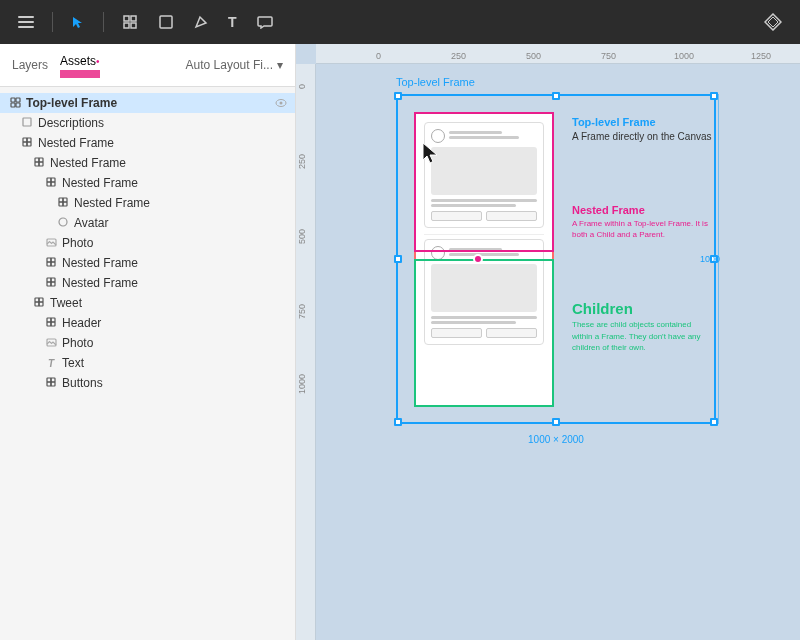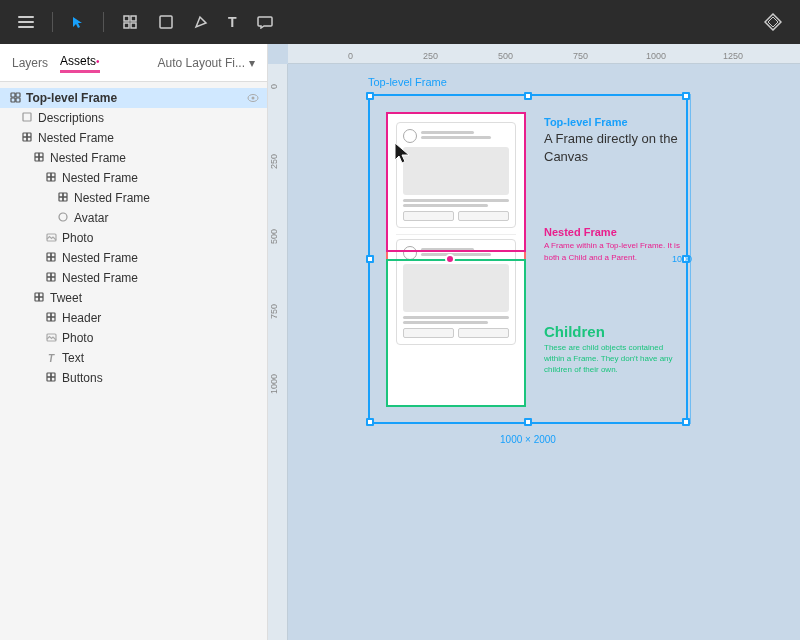--- a/index.html
+++ b/index.html
@@ -21,21 +21,21 @@
 
     
     .main-area {
       display: flex;
       flex: 1;
       overflow: hidden;
     }
 
     
     .left-panel {
-      width: 268px;
+      width: 296px;
       background: #f5f5f5;
       display: flex;
       flex-direction: column;
       flex-shrink: 0;
       border-right: 1px solid #ddd;
     }
 
     .panel-tabs {
       display: flex;
       align-items: center;
@@ -44,21 +44,21 @@
       border-bottom: 1px solid #ddd;
       background: #fff;
     }
     .panel-tab {
       font-size: 12px;
       font-weight: 500;
       color: #666;
       cursor: pointer;
       padding: 2px 0;
     }
-    .panel-tab.active { color: #000; border-bottom: 3px solid #ec4899; }
+    .panel-tab.active { color: #000; border-bottom: 8px solid #ec4899; }
 
     .auto-layout-tab {
       display: flex;
       align-items: center;
       gap: 4px;
       font-size: 12px;
       color: #666;
       cursor: pointer;
       margin-left: auto;
     }
@@ -251,21 +251,21 @@
     }
 
     .info-section { margin-bottom: 10px; }
     .info-title {
       font-size: 11px;
       font-weight: 700;
       margin-bottom: 2px;
     }
     .info-title.blue { color: #18a0fb; }
     .info-desc {
-      font-size: 13px;
+      font-size: 10px;
       line-height: 1.4;
       color: #333;
     }
     .info-desc.pink-text { color: #e91e8c; }
   </style>
 </head>
 <body>
 
 <div class="toolbar">
   <div class="toolbar-icon">

